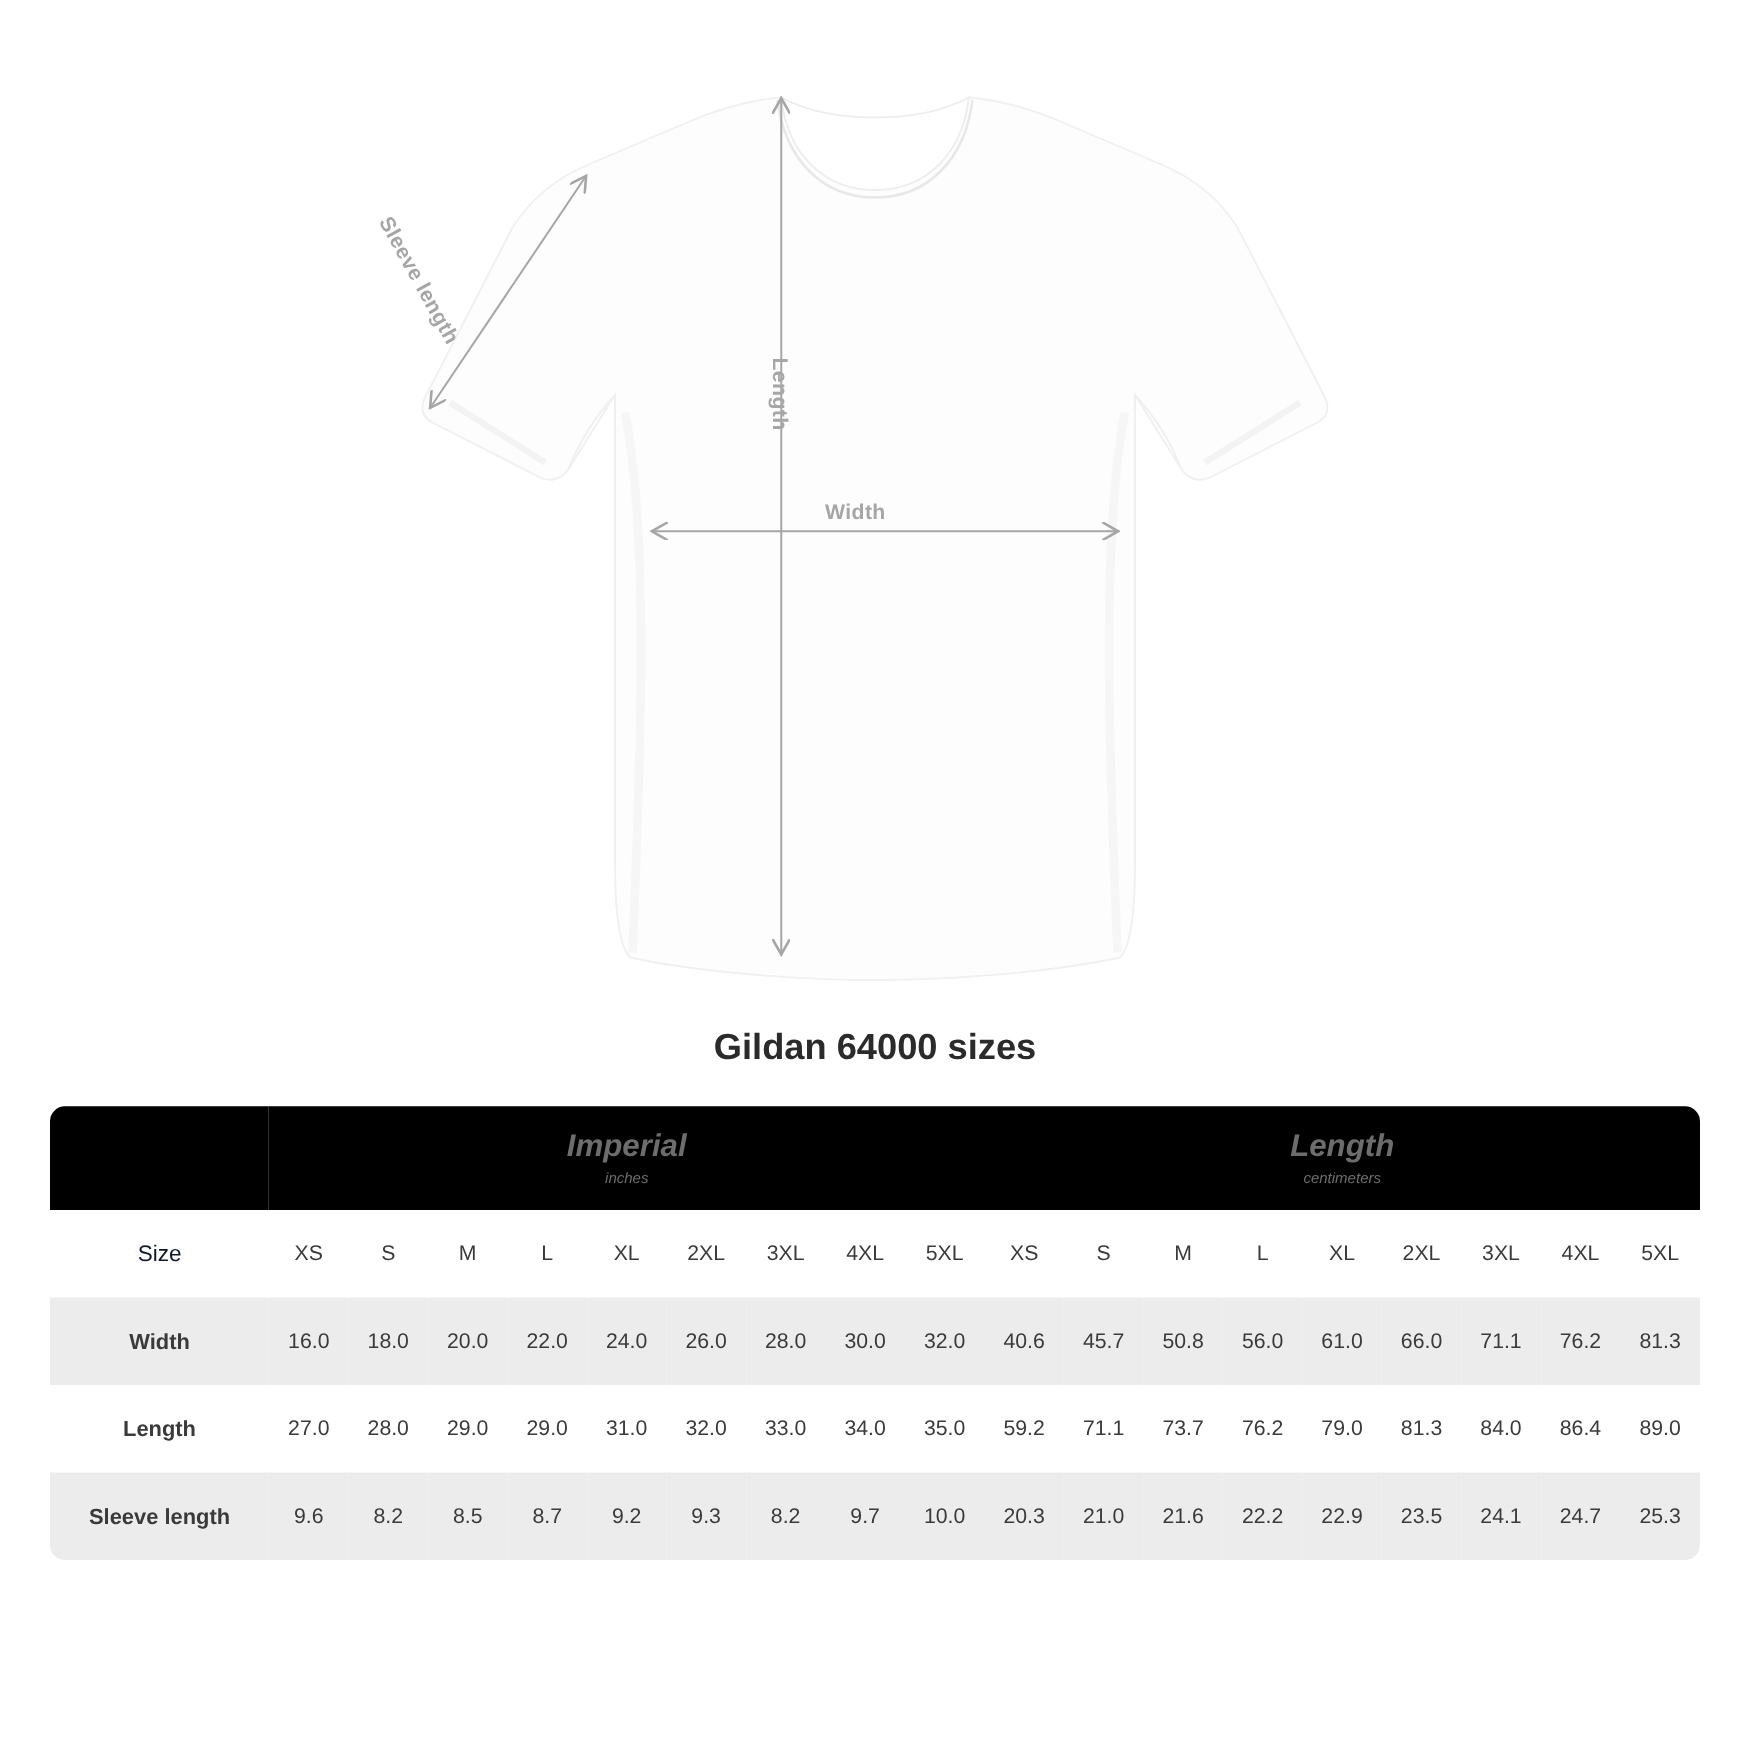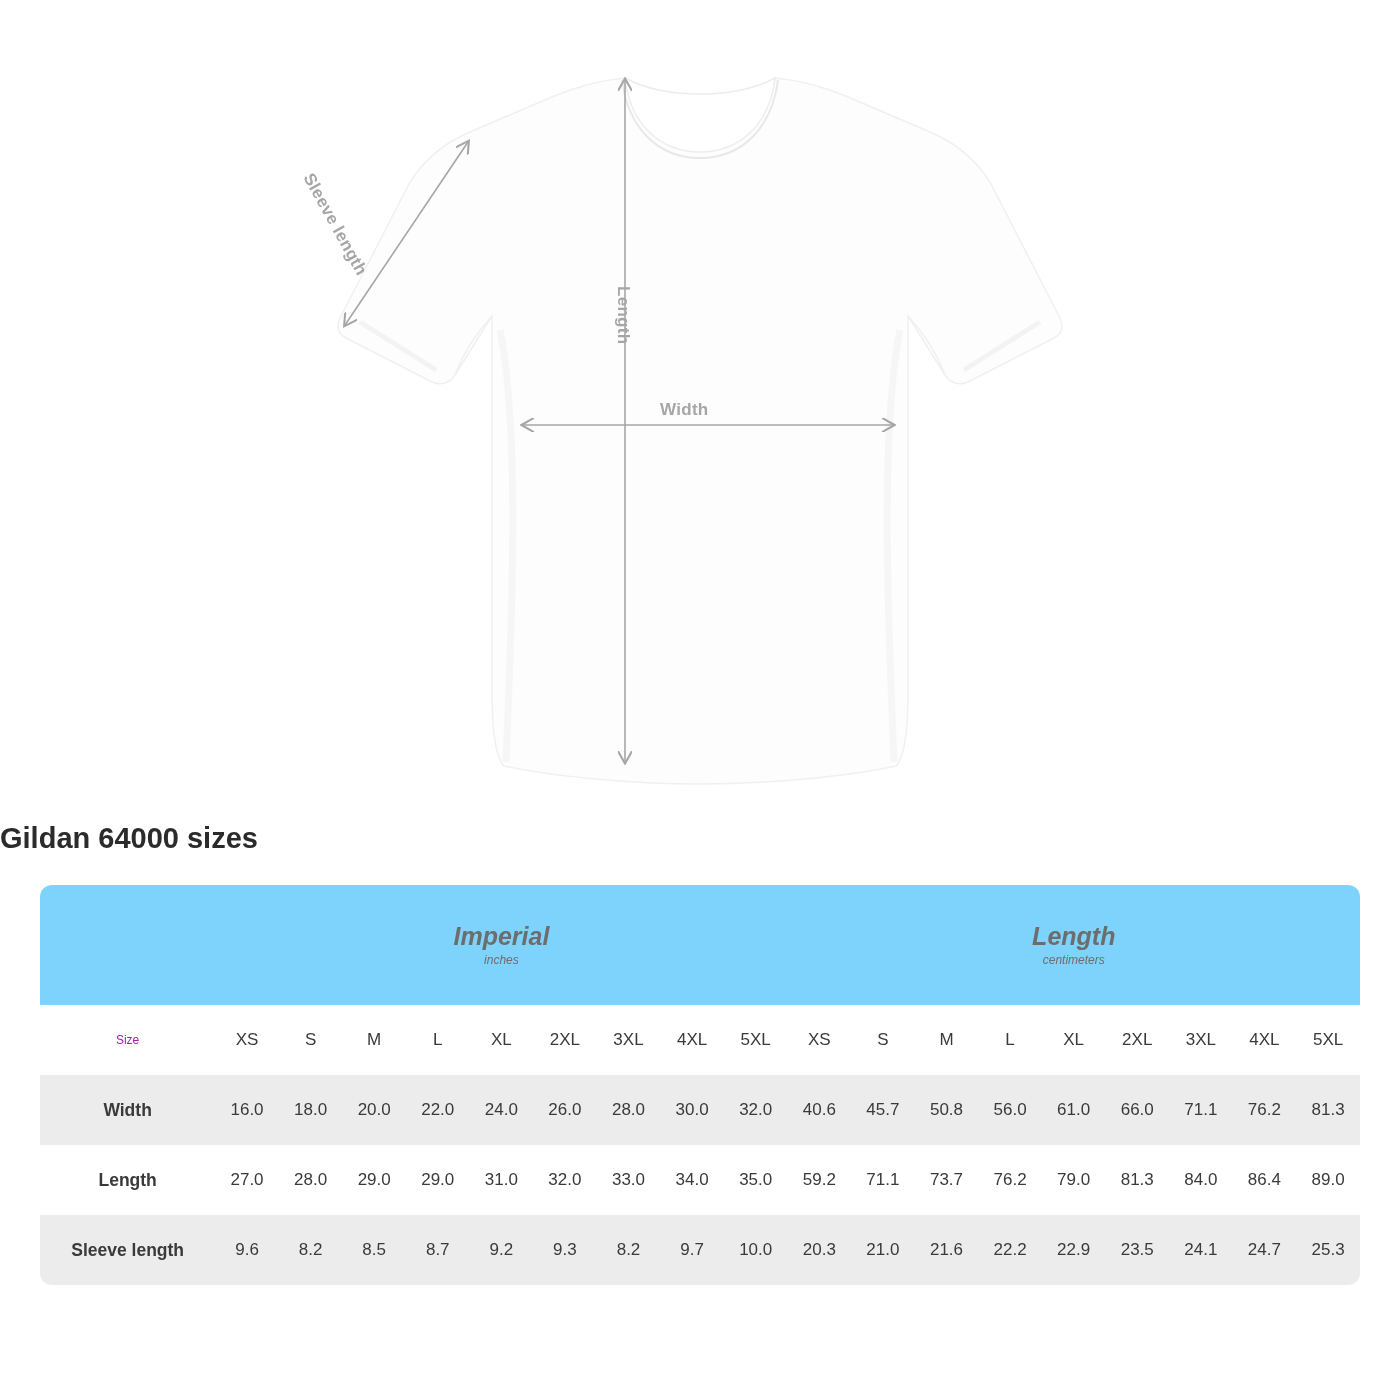--- a/index.html
+++ b/index.html
@@ -52,20 +52,21 @@
     transform: rotate(90deg);
     transform-origin: left top;
   }
   .label-width {
     left: 660px;
     top: 400px;
   }
 
   
   .title-block {
+    text-align: center;
     margin-top: 22px;
   }
   .chart-title {
     font-size: 29px;
     font-weight: bold;
     color: #2b2b2b;
     margin: 0;
   }
   .chart-note {
     font-size: 16.5px;
@@ -87,22 +88,22 @@
   table.size-table th {
     border: none;
     text-align: center;
     vertical-align: middle;
     font-size: 17px;
     color: #3a3a3a;
     font-weight: normal;
     padding: 0;
   }
   .unit-row td {
-    height: 120px;
-    background: #7dd3fc;
+    height: 83px;
+    background: #000000;
   }
   .unit-row td.unit-cell {
     font-style: italic;
   }
   .unit-name {
     font-size: 25px;
     font-weight: bold;
     color: #6d6d6d;
     font-style: italic;
     line-height: 1.25;
@@ -118,22 +119,22 @@
 
   .head-row td {
     height: 70px;
     background: #ffffff;
     font-weight: bold;
     color: #3a3a3a;
     font-size: 17.5px;
   }
   .head-row td.rowlabel {
     font-weight: normal;
-    color: #a21caf;
-    font-size: 12px;
+    color: #0f172a;
+    font-size: 18px;
   }
 
   .data-row td {
     height: 70px;
   }
   .data-row.shaded td {
     background: #ececec;
   }
   .data-row td.rowlabel {
     font-weight: bold;

